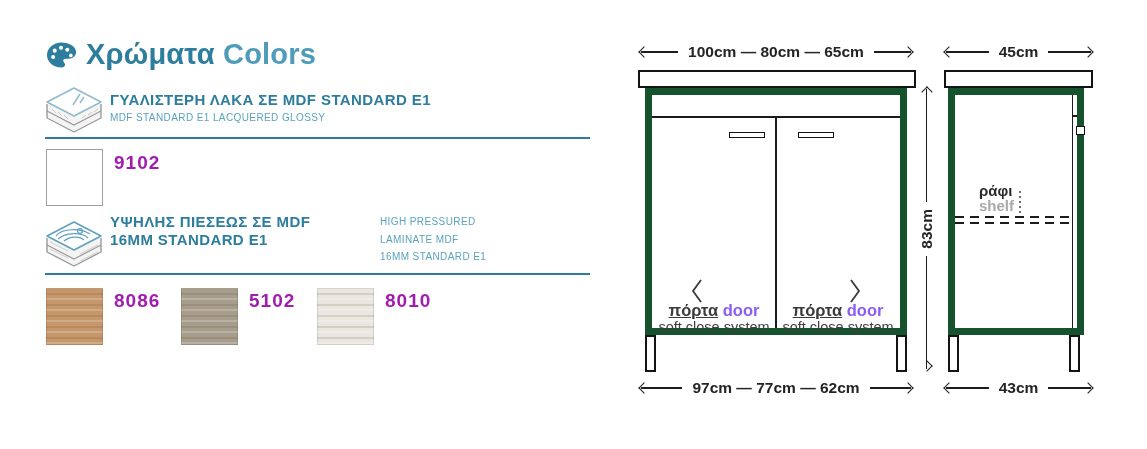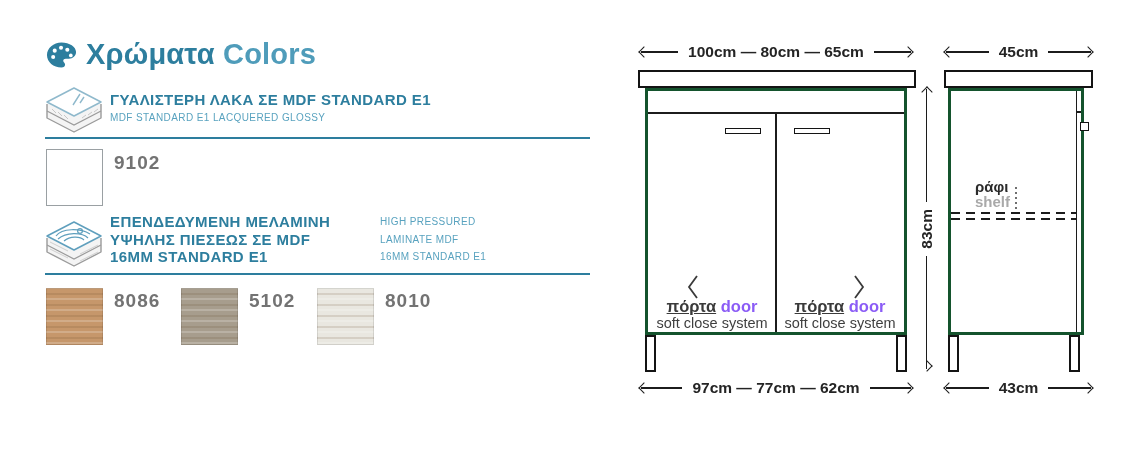--- a/index.html
+++ b/index.html
@@ -20,38 +20,38 @@
   .mat-line-en { font-size:10px; font-weight:400; color:#58a2bf; letter-spacing:.4px; line-height:17.5px; white-space:nowrap; }
   .rule { height:2px; background:#2d7e9e; }
 
   .swatch { width:57px; height:57px; border:1px solid rgba(0,0,0,.10); }
   .swatch.bordered { border:1.5px solid #9aa0a3; }
   .swatch.wood {
     background-image: repeating-linear-gradient(0deg,
       rgba(255,255,255,.20) 0 2px, rgba(0,0,0,0) 2px 5px,
       rgba(92,62,30,.14) 5px 7px, rgba(0,0,0,0) 7px 11px);
   }
-  .code-label { font-size:19px; font-weight:700; color:#737373; letter-spacing:1px; }
+  .code-label { font-size:19px; font-weight:700; color:#a21caf; letter-spacing:1px; }
 
   
   .stroke { background:#1c1c1c; }
   .hdim { display:flex; align-items:center; height:16px; }
   .hdim .seg { flex:1; height:1.5px; background:#1c1c1c; }
   .hdim .ah-l { flex:none; width:8px; height:8px; border-left:1.5px solid #1c1c1c; border-bottom:1.5px solid #1c1c1c; transform:rotate(45deg); margin-right:-7px; }
   .hdim .ah-r { flex:none; width:8px; height:8px; border-right:1.5px solid #1c1c1c; border-top:1.5px solid #1c1c1c; transform:rotate(45deg); margin-left:-7px; }
   .hdim .dlabel { flex:none; padding:0 10px; font-size:15.5px; font-weight:700; color:#242424; white-space:nowrap; }
 
   .vdim { display:flex; flex-direction:column; align-items:center; width:15px; }
   .vdim .vseg { flex:1; width:1.5px; background:#1c1c1c; }
   .vdim .vah-u { flex:none; width:8px; height:8px; border-left:1.5px solid #1c1c1c; border-top:1.5px solid #1c1c1c; transform:rotate(45deg); margin-bottom:-7px; }
   .vdim .vah-d { flex:none; width:8px; height:8px; border-right:1.5px solid #1c1c1c; border-bottom:1.5px solid #1c1c1c; transform:rotate(-45deg); margin-top:-7px; }
   .vdim .dlabel { writing-mode:vertical-rl; transform:rotate(180deg); padding:7px 0; font-size:15.5px; font-weight:700; color:#242424; }
 
   .counter { border:2.5px solid #141414; background:#fff; }
-  .cab-body { border:3px solid #14532d; background:#fff; }
+  .cab-body { border:7px solid #14532d; background:#fff; }
   .leg { width:11px; height:37px; border:2px solid #141414; background:#fff; }
   .handle { width:36px; height:6px; border:1.5px solid #141414; background:#fff; }
 
   .door-label { position:absolute; top:207px; width:50%; text-align:center; line-height:17px; }
   .door-label .l1 { font-size:16.5px; white-space:nowrap; }
   .door-label .l1 .g { font-weight:700; color:#3a3a3a;text-decoration:underline; }
   .door-label .l1 .e { font-weight:700; color:#8b5cf6; }
   .door-label .l2 { font-size:14.5px; color:#3f3f3f; }
 
   .dash { height:2px; background:repeating-linear-gradient(90deg,#1c1c1c 0 9px, transparent 9px 15px); }
@@ -96,21 +96,20 @@
 
   <svg class="abs" style="left:44px;top:220px;" width="60" height="52" viewBox="0 0 60 52">
     <path d="M3 18 L3 32 L30 46 L57 32 L57 18" fill="#f4f4f4" stroke="#9b9b9b" stroke-width="1.4" stroke-linejoin="round"></path>
     <path d="M3 25 L30 39 L57 25" fill="none" stroke="#9b9b9b" stroke-width="1.2"></path>
     <path d="M6 22 l18 9 M36 34 l18 -9 M6 29 l18 9 M36 41 l18 -9" stroke="#cfcfcf" stroke-width="1"></path>
     <path d="M30 2 L57 16 L30 30 L3 16 Z" fill="#ffffff" stroke="#5f9fbd" stroke-width="1.5" stroke-linejoin="round"></path>
     <path d="M12 16 C18 8 36 8 46 14 M14 19 C22 12 38 12 44 18 M20 21 C26 16 36 16 40 20" fill="none" stroke="#5f9fbd" stroke-width="1.2"></path>
     <circle cx="36" cy="11" r="2.4" fill="none" stroke="#5f9fbd" stroke-width="1.2"></circle>
   </svg>
   <div class="abs" style="left:110px;top:213px;">
-    <div class="mat-line-gr">ΕΠΕΝΔΕΔΥΜΕΝΗ ΜΕΛΑΜΙΝΗ</div>
     <div class="mat-line-gr">ΥΨΗΛΗΣ ΠΙΕΣΕΩΣ ΣΕ MDF</div>
     <div class="mat-line-gr">16MM STANDARD E1</div>
   </div>
   <div class="abs" style="left:380px;top:213px;">
     <div class="mat-line-en">HIGH PRESSURED</div>
     <div class="mat-line-en">LAMINATE MDF</div>
     <div class="mat-line-en">16MM STANDARD E1</div>
   </div>
   <div class="abs rule" style="left:45px;top:273px;width:545px;"></div>
 

